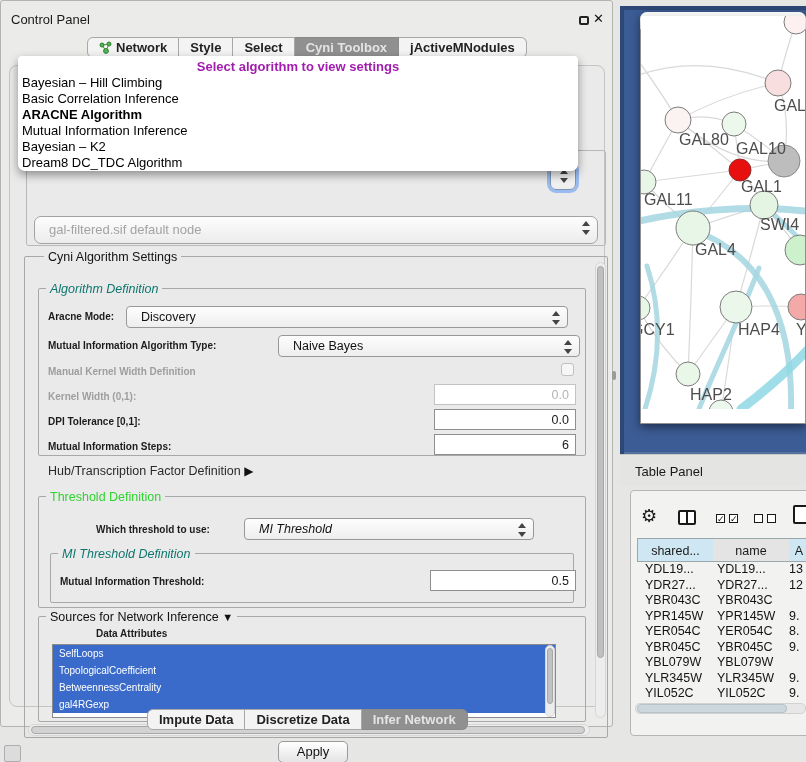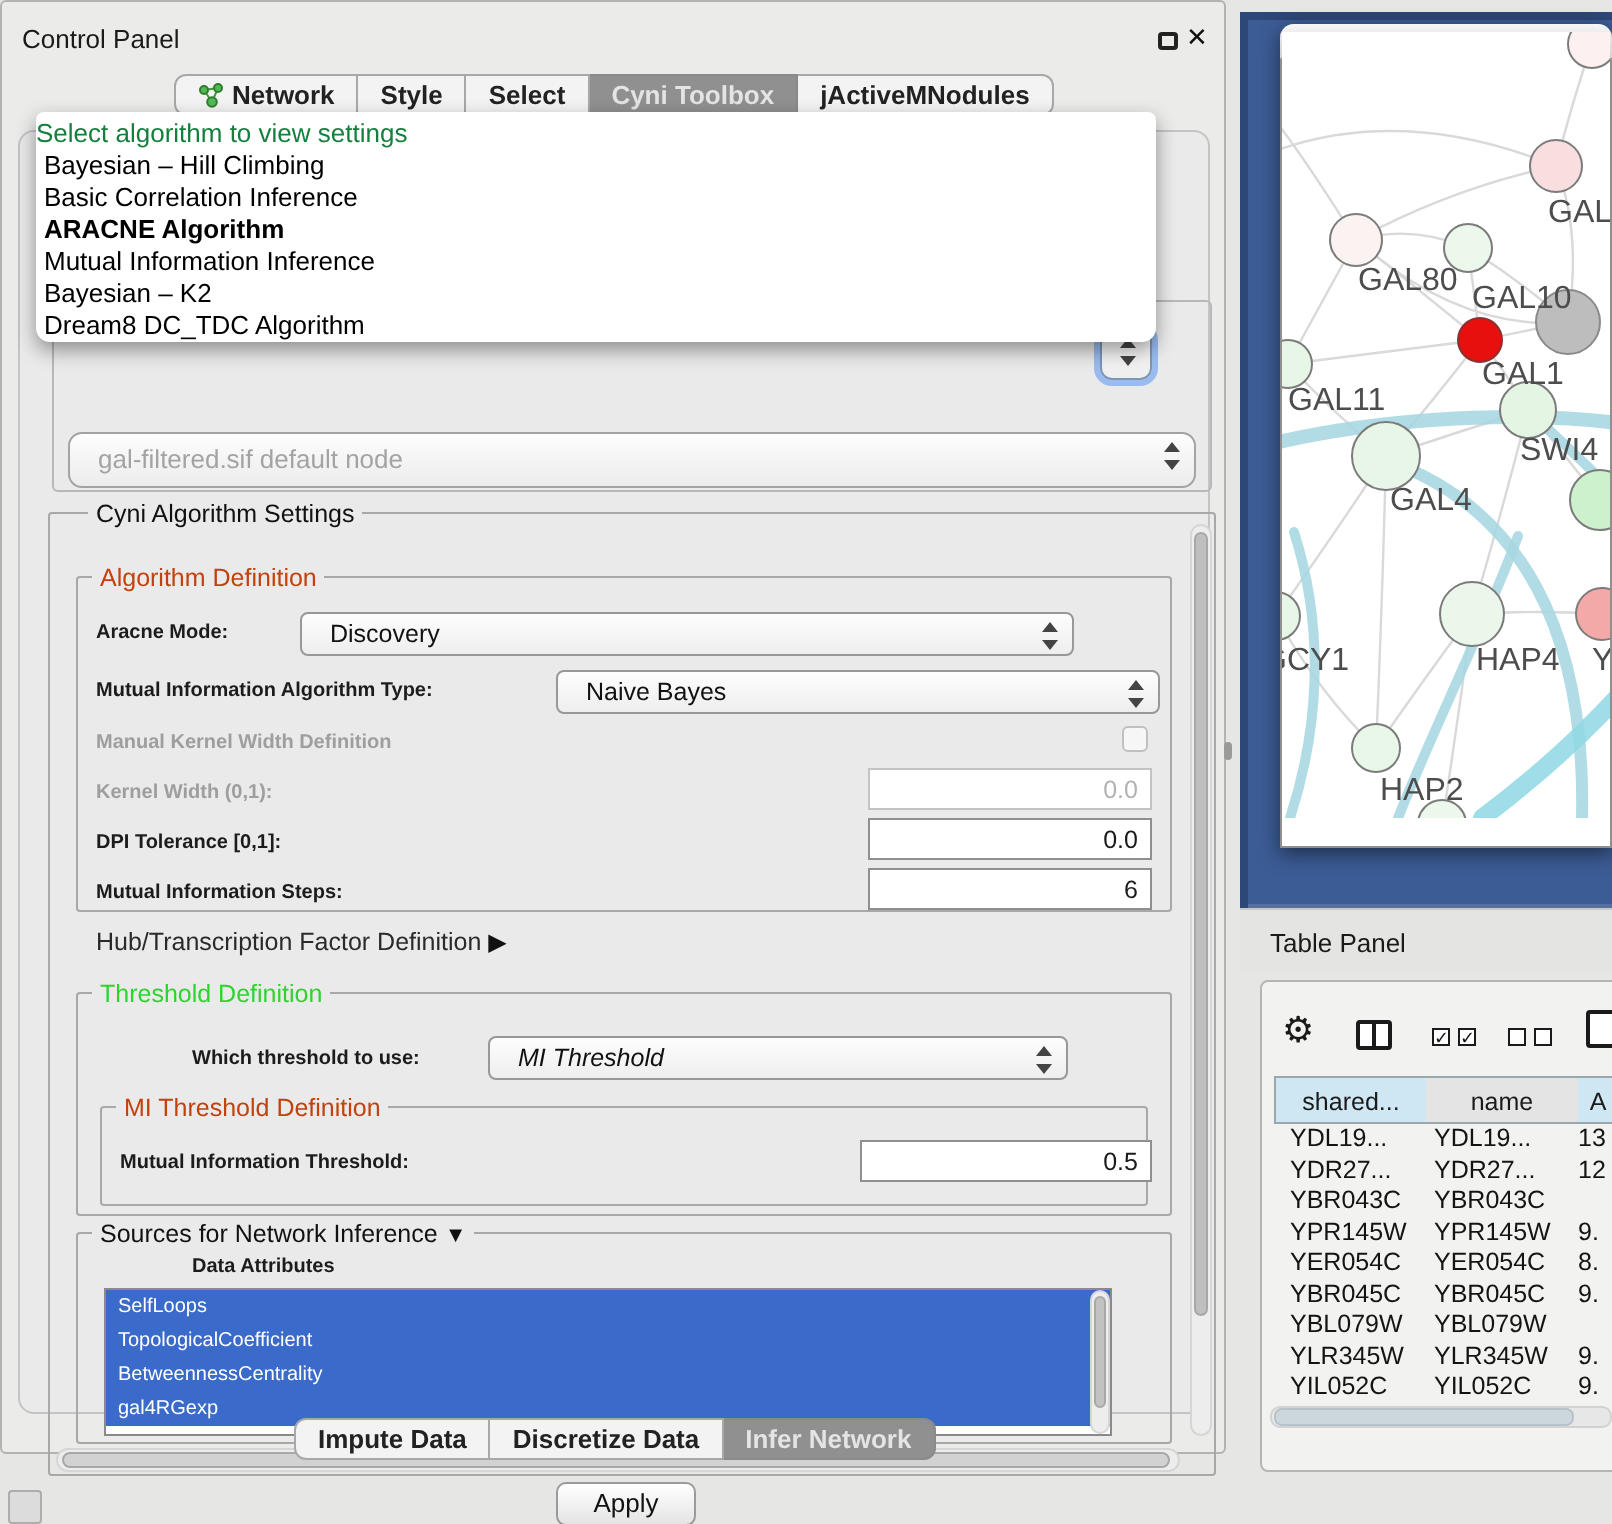--- a/index.html
+++ b/index.html
@@ -31,28 +31,28 @@
   #inference-grp { left:16px; top:84px; width:580px; height:96px; border:1px solid #b8b8b8; border-radius:3px; }
   #combo-stub { left:540px; top:98px; width:26px; height:26px; background:linear-gradient(#fdfdfd,#eee);
                 border:1px solid #7d96b5; border-radius:6px; box-shadow:0 0 0 3px rgba(98,155,242,.6); }
   .ghost-combo { left:24px; top:150px; width:564px; height:28px; border:1px solid #a3a3a3; border-radius:7px;
                  background:linear-gradient(#fdfdfd,#ececec); color:#a3a3a3; font-size:13px;
                  line-height:26px; padding-left:14px; }
 
   
   #algo-popup { left:18px; top:56px; width:560px; height:115px; background:#fff; z-index:6;
                 border-radius:4px 4px 7px 7px; box-shadow:0 4px 10px rgba(0,0,0,.4); padding-top:2px; }
-  #algo-placeholder { text-align:left; font-size:13px; color:#15803d; height:17px; line-height:17px; }
+  #algo-placeholder { text-align:center; font-size:13px; color:#a21caf; height:17px; line-height:17px;font-weight:bold; }
   .algo-item { font-size:13px; line-height:15.9px; padding-left:4px; color:#000; white-space:nowrap; }
   .algo-item.bold { font-weight:bold; }
 
   
   .grp { border:1px solid #a8a8a8; border-radius:2px; }
   .grp-title { position:absolute; font-size:12.5px; background:#eaeaea; padding:0 4px; white-space:nowrap; }
-  .t-blue { color:#c2410c; } .t-green { color:#2fd32f; } .t-black { color:#111; }
+  .t-blue { color:#0f766e;font-style:italic; } .t-green { color:#2fd32f; } .t-black { color:#111; }
 
   .lbl { font-size:10px; font-weight:bold; color:#1c1c1c; white-space:nowrap; height:16px; line-height:16px; }
   .lbl.dis { color:#9e9e9e; }
   .combo { background:linear-gradient(#fdfdfd,#eee); border:1px solid #989898; border-radius:4px; height:22px; }
   .combo .ctext { position:absolute; left:14px; top:3px; font-size:12.5px; color:#111; white-space:nowrap; }
   .stepper { position:absolute; right:7px; top:4px; width:8px; height:14px; }
   .stepper:before, .stepper:after { content:""; position:absolute; left:0; border-left:4px solid transparent; border-right:4px solid transparent; }
   .stepper:before { top:0; border-bottom:5px solid #444; }
   .stepper:after { bottom:0; border-top:5px solid #444; }
   .fld-input { background:#fff; border:1px solid #8f8f8f; height:21px; width:142px; text-align:right;
@@ -168,21 +168,21 @@
       <div class="abs sb-thumb" style="left:1px;top:3px;width:7px;height:392px;"></div>
     </div>
     <div class="abs sb-track" style="left:18px;top:658px;width:562px;height:12px;">
       <div class="abs sb-thumb" style="left:2px;top:1px;width:554px;height:8px;background:#d2d2d2;"></div>
     </div>
 
     <div class="abs grp" style="left:28px;top:222px;width:548px;height:168px;"></div>
     <span class="grp-title t-blue" style="left:36px;top:216px;">Algorithm Definition</span>
 
     <div class="abs lbl" style="left:38px;top:243px;">Aracne Mode:</div>
-    <div class="abs combo" style="left:140px;top:240px;width:387px;">
+    <div class="abs combo" style="left:116px;top:240px;width:442px;">
       <span class="ctext">Discovery</span>
       <span class="stepper"></span>
     </div>
 
     <div class="abs lbl" style="left:38px;top:272px;">Mutual Information Algorithm Type:</div>
     <div class="abs combo" style="left:268px;top:269px;width:302px;">
       <span class="ctext">Naive Bayes</span>
       <span class="stepper"></span>
     </div>
 

